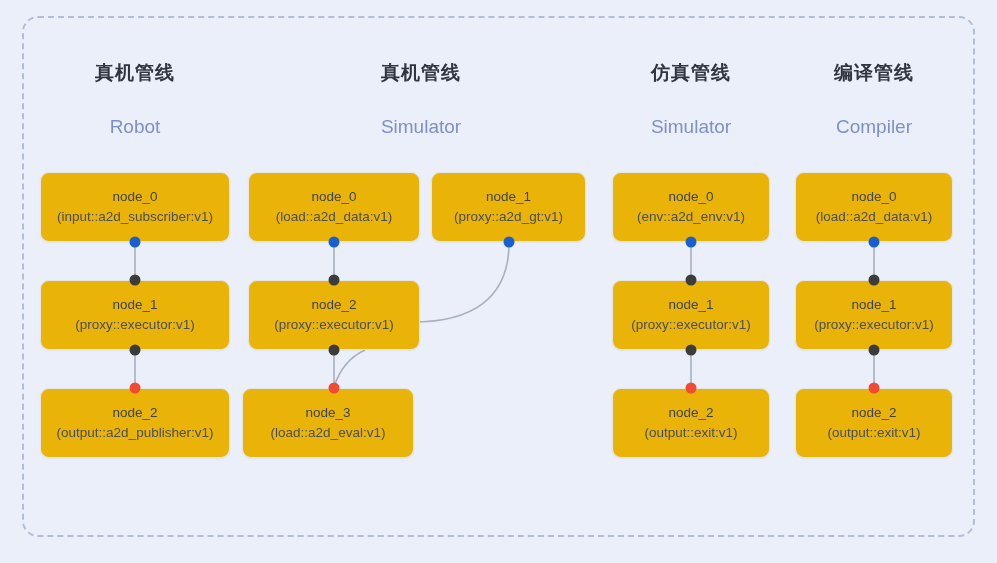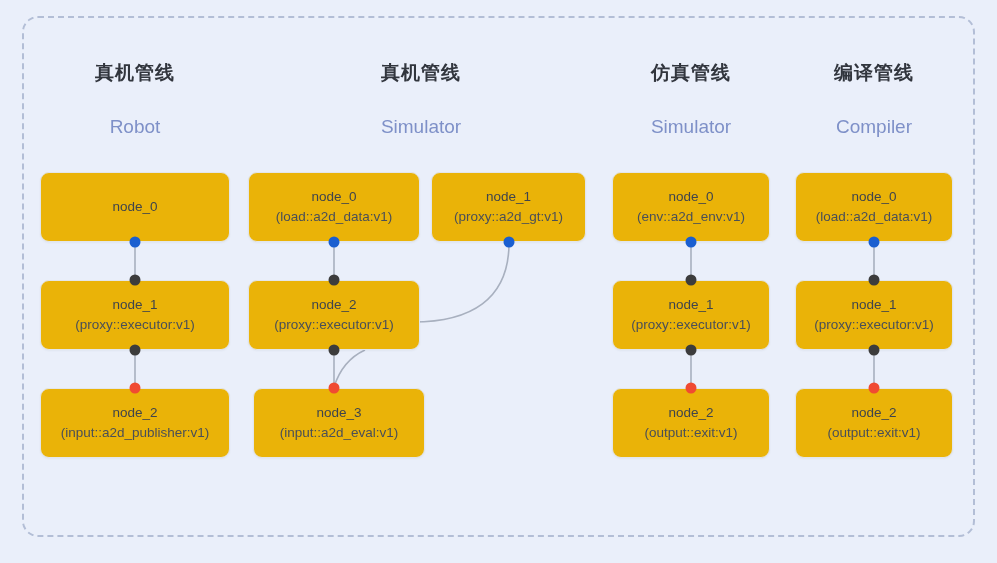--- a/index.html
+++ b/index.html
@@ -132,45 +132,46 @@
 
     <line x1="691" y1="242" x2="691" y2="280" stroke="#a8b0bf" stroke-width="1.6"></line>
     <line x1="691" y1="350" x2="691" y2="388" stroke="#a8b0bf" stroke-width="1.6"></line>
 
     <line x1="874" y1="242" x2="874" y2="280" stroke="#a8b0bf" stroke-width="1.6"></line>
     <line x1="874" y1="350" x2="874" y2="388" stroke="#a8b0bf" stroke-width="1.6"></line>
   </svg>
 
   <div class="node-box" style="left:40px; top:172px; width:190px; height:70px;">
     <div class="node-title">node_0</div>
+    <div class="node-sub">(input::a2d_subscriber:v1)</div>
   </div>
   <div class="node-box" style="left:40px; top:280px; width:190px; height:70px;">
     <div class="node-title">node_1</div>
     <div class="node-sub">(proxy::executor:v1)</div>
   </div>
   <div class="node-box" style="left:40px; top:388px; width:190px; height:70px;">
     <div class="node-title">node_2</div>
-    <div class="node-sub">(input::a2d_publisher:v1)</div>
+    <div class="node-sub">(output::a2d_publisher:v1)</div>
   </div>
 
   <div class="node-box" style="left:248px; top:172px; width:172px; height:70px;">
     <div class="node-title">node_0</div>
     <div class="node-sub">(load::a2d_data:v1)</div>
   </div>
   <div class="node-box" style="left:431px; top:172px; width:155px; height:70px;">
     <div class="node-title">node_1</div>
     <div class="node-sub">(proxy::a2d_gt:v1)</div>
   </div>
   <div class="node-box" style="left:248px; top:280px; width:172px; height:70px;">
     <div class="node-title">node_2</div>
     <div class="node-sub">(proxy::executor:v1)</div>
   </div>
-  <div class="node-box" style="left:253px; top:388px; width:172px; height:70px;">
+  <div class="node-box" style="left:242px; top:388px; width:172px; height:70px;">
     <div class="node-title">node_3</div>
-    <div class="node-sub">(input::a2d_eval:v1)</div>
+    <div class="node-sub">(load::a2d_eval:v1)</div>
   </div>
 
   <div class="node-box" style="left:612px; top:172px; width:158px; height:70px;">
     <div class="node-title">node_0</div>
     <div class="node-sub">(env::a2d_env:v1)</div>
   </div>
   <div class="node-box" style="left:612px; top:280px; width:158px; height:70px;">
     <div class="node-title">node_1</div>
     <div class="node-sub">(proxy::executor:v1)</div>
   </div>

